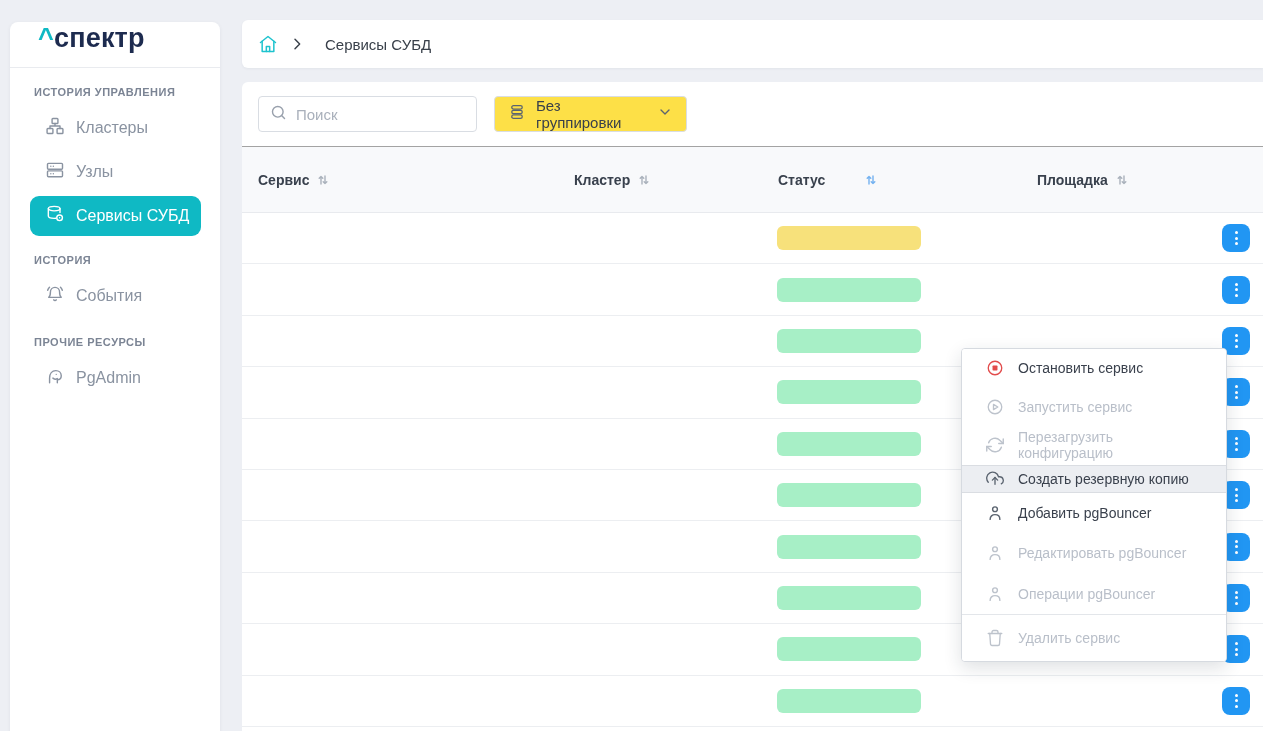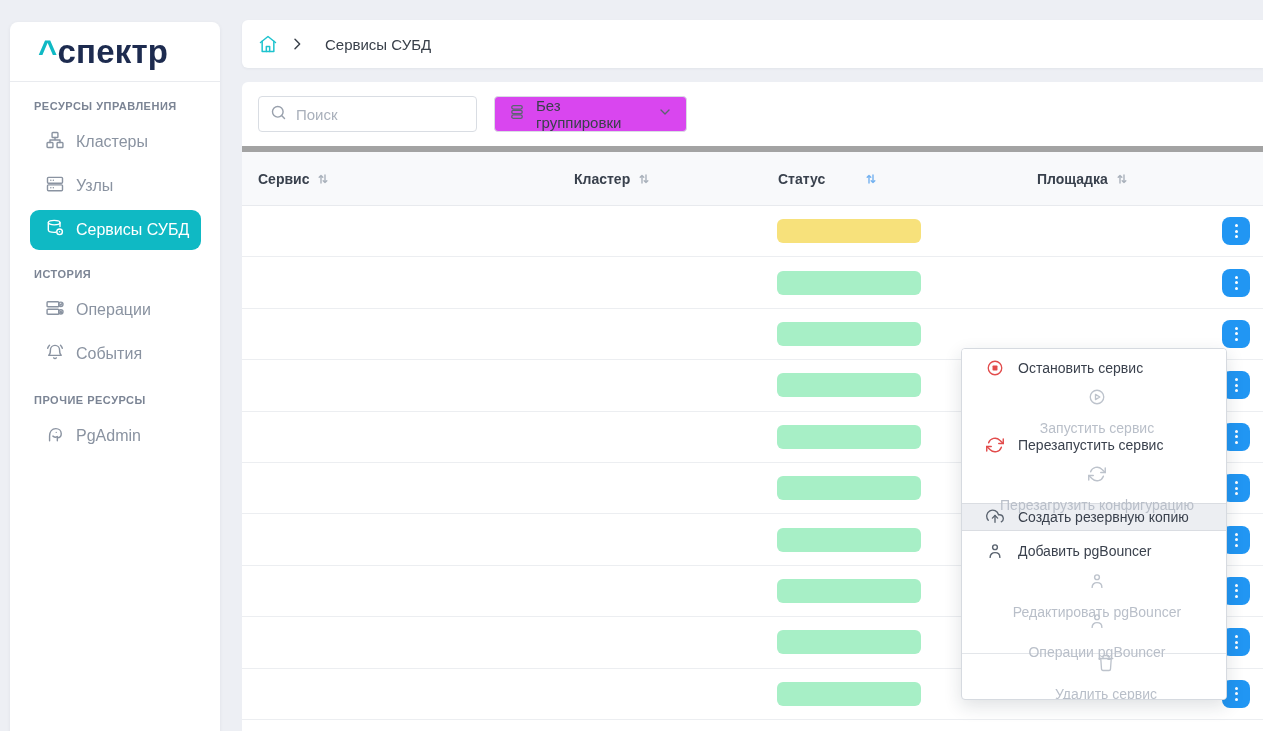--- a/index.html
+++ b/index.html
@@ -2,21 +2,21 @@
 <html><head>
 <meta charset="utf-8">
 <style>
   * { margin:0; padding:0; box-sizing:border-box; }
   html,body { width:1263px; height:731px; overflow:hidden; background:#edeff4;
     font-family:"Liberation Sans", sans-serif; }
 
   
   .sidebar { position:absolute; left:10px; top:22px; width:210px; bottom:-8px;
     background:#fff; border-radius:8px 8px 0 0; box-shadow:0 1px 4px rgba(25,39,57,.06); }
-  .logo { padding:14px 0 0 28px; font-size:33px; font-weight:bold; line-height:32px; color:#1d2b4f; letter-spacing:.2px; }
+  .logo { padding:0 0 0 28px; font-size:27px; font-weight:bold; line-height:32px; color:#1d2b4f; letter-spacing:.2px; }
   .logo .caret { color:#0fb9c4; font-weight:bold; }
   .logo-divider { margin-top:13px; border-bottom:1px solid #e9ebef; }
   .nav-section-label { margin:18px 24px 8px; font-size:11px; font-weight:bold;
     color:#7b8494; letter-spacing:.5px; }
   .nav-item { display:flex; align-items:center; gap:11px; height:44px; padding-left:35px;
     font-size:16px; color:#8a93a1; cursor:pointer; }
   .nav-item svg { flex:0 0 auto; color:#8a93a1; }
   .nav-item.active { height:40px; margin:2px 19px 2px 20px; padding-left:15px;
     background:#0fb9c4; border-radius:9px; color:#fff; }
   .nav-item.active svg { color:#fff; }
@@ -34,27 +34,27 @@
     border-radius:6px 0 0 0; }
   .toolbar { position:relative; height:64px; }
   .searchbox { position:absolute; left:16px; top:14px; width:219px; height:36px;
     border:1px solid #d9dde3; border-radius:4px; display:flex; align-items:center;
     gap:9px; padding:0 11px; color:#98a0ac; background:#fff; }
   .searchbox input { border:none; outline:none; width:100%; font-size:15px;
     font-family:"Liberation Sans", sans-serif; color:#39404a; }
   .searchbox input::placeholder { color:#a9b0bb; }
   .groupselect { position:absolute; left:252px; top:14px; width:193px; height:36px;
     border:1px solid #d9dde3; border-radius:4px; display:flex; align-items:center;
-    gap:10px; padding:0 13px; cursor:pointer; background:#d946ef; }
+    gap:10px; padding:0 13px; cursor:pointer; background:#fde047; }
   .groupselect .gtext { font-size:15px; color:#39404a; flex:1; }
   .groupselect svg { color:#5b6470; }
 
   
-  .thead { position:relative; height:60px; background:#f8f9fb;
-    border-top:6px solid #a3a3a3; border-bottom:1px solid #e8eaee; }
+  .thead { position:relative; height:67px; background:#f8f9fb;
+    border-top:1px solid #a3a3a3; border-bottom:1px solid #e8eaee; }
   .th { position:absolute; top:0; height:100%; display:flex; align-items:center; gap:8px;
     font-size:14px; font-weight:bold; color:#39414d; cursor:pointer; }
   .th .sort-ic { color:#aab2bc; display:flex; margin-top:1px; }
   .th.sorted .sort-ic { color:#74b2f0; }
   .col-service { left:16px; }  .col-cluster { left:332px; }
   .col-status  { left:536px;gap:40px; } .col-site    { left:763px;margin-left:32px; }
 
   .row { position:relative; height:51.4px; border-bottom:1px solid #eceef1; }
   .cell { position:absolute; top:0; height:100%; display:flex; align-items:center; font-size:15px; }
   .link { color:#3b8df2; text-decoration:none; cursor:pointer; }
@@ -71,36 +71,36 @@
   .kebab .dot { width:3px; height:3px; border-radius:50%; background:#fff; }
 
   
   .menu { position:absolute; left:961px; top:348px; width:266px; background:#fff;
     border:1px solid #d6dae0; border-radius:4px; overflow:hidden; z-index:10;
     box-shadow:0 6px 18px rgba(30,40,60,.14); }
   .menu-item { display:flex; align-items:center; gap:14px; padding:0 18px 0 24px;
     height:38.5px; font-size:14px; color:#3a414d; cursor:pointer; background:#fff; }
   .menu-item .ic { display:flex; color:#5b6470; }
   .menu-item .ic.danger { color:#e24c4c; }
-  .menu-item.disabled { color:#b9bfc9; cursor:default;flex-direction:column; }
+  .menu-item.disabled { color:#b9bfc9; cursor:default; }
   .menu-item.disabled .ic { color:#bdc3cc; }
   .menu-item.hovered { height:28px; background:#eceef2;
     border-top:1px solid #dadde2; border-bottom:1px solid #dadde2; }
   .menu-item.mid { height:40.5px; }
-  .menu-item.last { height:45.5px;margin-left:18px; }
+  .menu-item.last { height:45.5px; }
   .menu-divider { height:0; border-top:1px solid #e3e6ea; }
 </style>
 </head>
 <body>
 
 <aside class="sidebar">
   <div class="logo"><span class="caret">^</span><span>спектр</span></div>
   <div class="logo-divider"></div>
 
-  <div class="nav-section-label">РЕСУРСЫ УПРАВЛЕНИЯ</div>
+  <div class="nav-section-label">ИСТОРИЯ УПРАВЛЕНИЯ</div>
   <div class="nav-item">
     <span><svg width="20" height="20" viewBox="0 0 24 24" fill="none" stroke="currentColor" stroke-width="1.7" stroke-linecap="round" stroke-linejoin="round">
           <rect x="8.5" y="3" width="7" height="6" rx="1"></rect>
           <rect x="2.5" y="15" width="7" height="6" rx="1"></rect>
           <rect x="14.5" y="15" width="7" height="6" rx="1"></rect>
           <path d="M12 9v3M6 15v-3h12v3"></path>
         </svg></span>
     <span>Кластеры</span>
   </div>
   <div class="nav-item">
@@ -115,30 +115,20 @@
     <span><svg width="20" height="20" viewBox="0 0 24 24" fill="none" stroke="currentColor" stroke-width="1.7" stroke-linecap="round" stroke-linejoin="round">
           <ellipse cx="11" cy="5.5" rx="7" ry="2.7"></ellipse>
           <path d="M4 5.5v9c0 1.5 3.1 2.7 7 2.7.6 0 1.2 0 1.8-.1M18 5.5v4.8"></path>
           <circle cx="17.5" cy="16.5" r="3.4"></circle>
           <path d="M17.5 16.5h.01"></path>
         </svg></span>
     <span>Сервисы СУБД</span>
   </div>
 
   <div class="nav-section-label">ИСТОРИЯ</div>
-  <div class="nav-item">
-    <span><svg width="20" height="20" viewBox="0 0 24 24" fill="none" stroke="currentColor" stroke-width="1.7" stroke-linecap="round" stroke-linejoin="round">
-          <rect x="2.5" y="4.5" width="14" height="6" rx="1"></rect>
-          <rect x="2.5" y="13.5" width="14" height="6" rx="1"></rect>
-          <circle cx="19" cy="7.5" r="2.6"></circle>
-          <circle cx="19" cy="16.5" r="2.6"></circle>
-          <path d="M18 7.5l.8.8 1.4-1.5M18.1 15.6l1.8 1.8M19.9 15.6l-1.8 1.8"></path>
-        </svg></span>
-    <span>Операции</span>
-  </div>
   <div class="nav-item">
     <span><svg width="20" height="20" viewBox="0 0 24 24" fill="none" stroke="currentColor" stroke-width="1.7" stroke-linecap="round" stroke-linejoin="round">
           <path d="M17.5 9.5a5.5 5.5 0 0 0-11 0c0 5-2 6.5-2 6.5h15s-2-1.5-2-6.5"></path>
           <path d="M13.5 19a1.7 1.7 0 0 1-3 0"></path>
           <path d="M3.2 7.5a9 9 0 0 1 2.2-3.6M20.8 7.5a9 9 0 0 0-2.2-3.6"></path>
         </svg></span>
     <span>События</span>
   </div>
 
   <div class="nav-section-label">ПРОЧИЕ РЕСУРСЫ</div>
@@ -351,38 +341,28 @@
     </div>
     <div class="menu-item disabled">
       <span class="ic">
         <svg width="18" height="18" viewBox="0 0 24 24" fill="none" stroke="currentColor" stroke-width="1.8" stroke-linecap="round" stroke-linejoin="round">
           <circle cx="12" cy="12" r="9"></circle>
           <polygon points="10 8.6 15.8 12 10 15.4"></polygon>
         </svg>
       </span>
       <span>Запустить сервис</span>
     </div>
-    <div class="menu-item">
-      <span class="ic danger">
+    <div class="menu-item disabled">
+      <span class="ic">
         <svg width="18" height="18" viewBox="0 0 24 24" fill="none" stroke="currentColor" stroke-width="1.9" stroke-linecap="round" stroke-linejoin="round">
           <polyline points="23 4 23 10 17 10"></polyline>
           <polyline points="1 20 1 14 7 14"></polyline>
           <path d="M3.5 9a9 9 0 0 1 14.9-3.4L23 10M1 14l4.6 4.4A9 9 0 0 0 20.5 15"></path>
         </svg>
       </span>
-      <span>Перезапустить сервис</span>
-    </div>
-    <div class="menu-item disabled">
-      <span class="ic">
-        <svg width="18" height="18" viewBox="0 0 24 24" fill="none" stroke="currentColor" stroke-width="1.9" stroke-linecap="round" stroke-linejoin="round">
-          <polyline points="23 4 23 10 17 10"></polyline>
-          <polyline points="1 20 1 14 7 14"></polyline>
-          <path d="M3.5 9a9 9 0 0 1 14.9-3.4L23 10M1 14l4.6 4.4A9 9 0 0 0 20.5 15"></path>
-        </svg>
-      </span>
       <span>Перезагрузить конфигурацию</span>
     </div>
     <div class="menu-item hovered">
       <span class="ic">
         <svg width="18" height="18" viewBox="0 0 24 24" fill="none" stroke="currentColor" stroke-width="1.8" stroke-linecap="round" stroke-linejoin="round">
           <path d="M20.4 18.4A5 5 0 0 0 18 9h-1.3A8 8 0 1 0 3 16.3"></path>
           <polyline points="8.5 13.5 12 10 15.5 13.5"></polyline>
           <line x1="12" y1="10" x2="12" y2="19"></line>
         </svg>
       </span>

